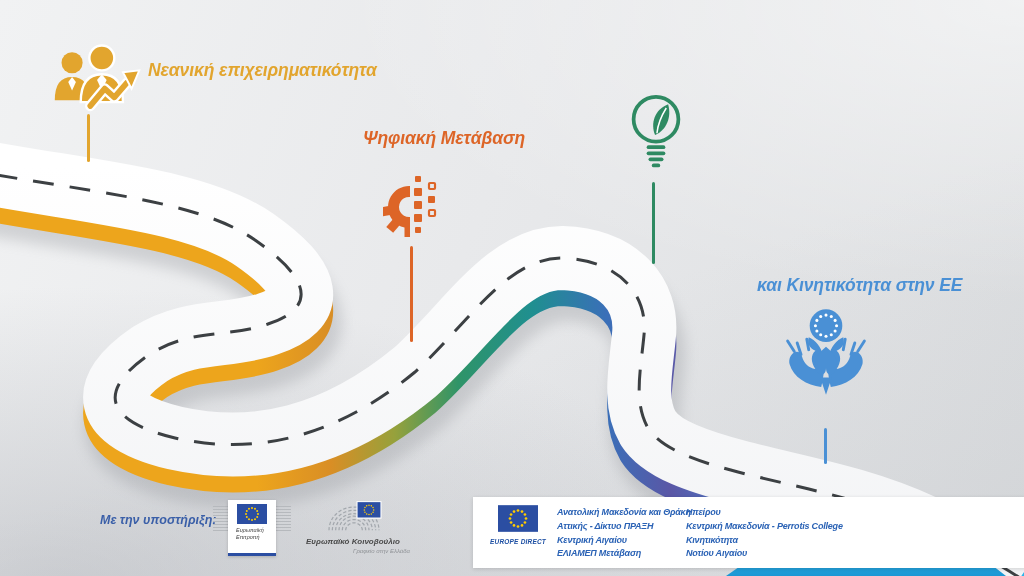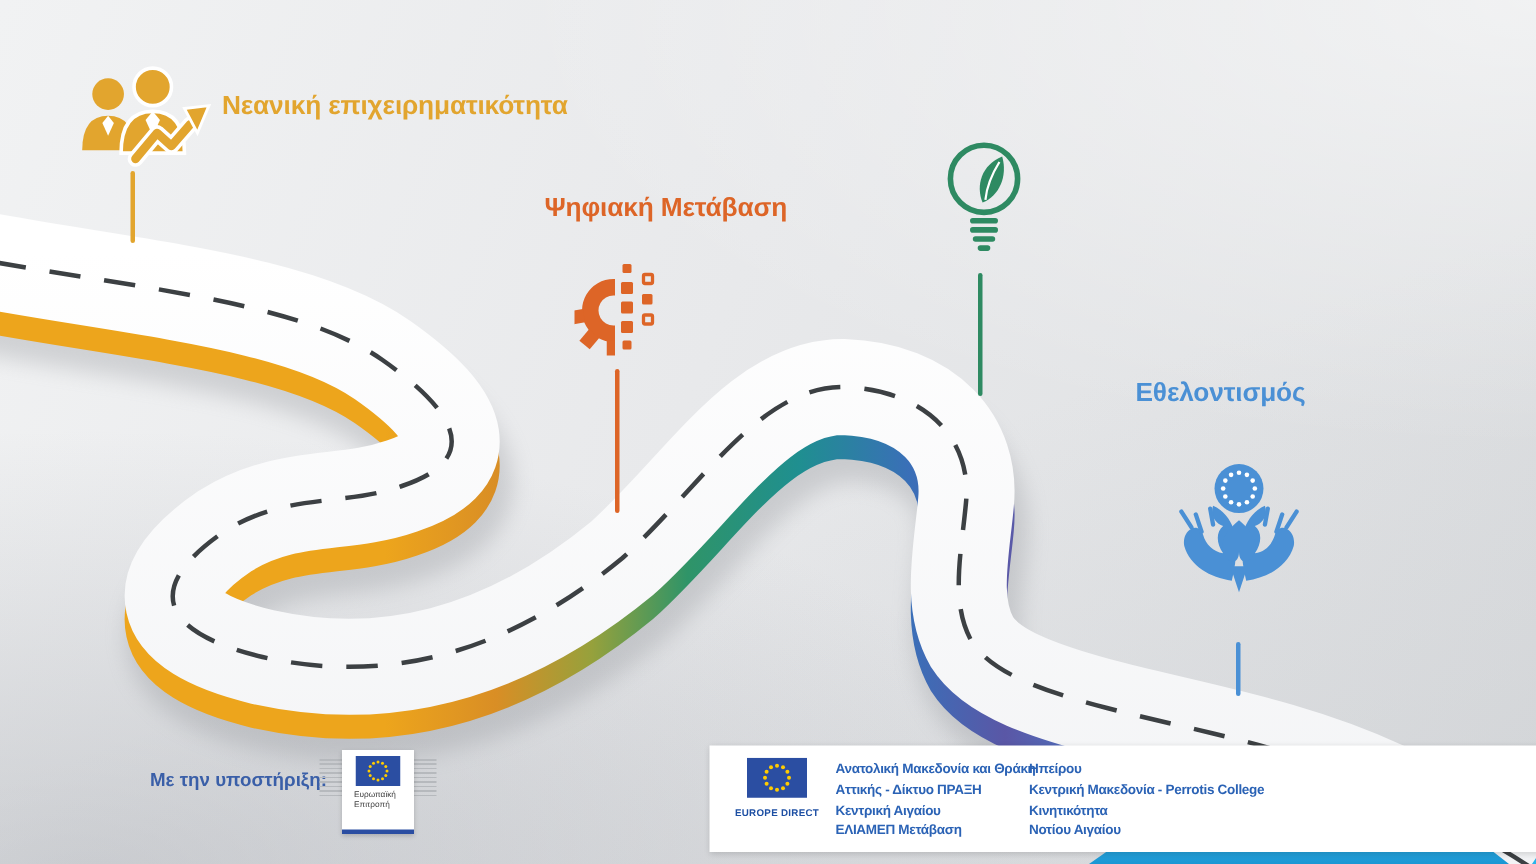--- a/index.html
+++ b/index.html
@@ -1,19 +1,20 @@
 <!DOCTYPE html>
 <html><head>
 <meta charset="utf-8">
 <style>
   html,body{margin:0;padding:0;background:#b9bbbe;}
   .stage{
     position:relative;width:1024px;height:576px;overflow:hidden;
     font-family:"Liberation Sans", sans-serif;
     background:linear-gradient(112deg,#f1f2f3 0%,#e8e9eb 45%,#dcdee0 100%);
+    font-style:italic;
   }
   .bg{position:absolute;inset:0;
     background:
       radial-gradient(120% 95% at 6% 102%, rgba(148,152,160,.38), rgba(148,152,160,0) 55%),
       radial-gradient(130% 100% at 100% 0%, rgba(255,255,255,.55), rgba(255,255,255,0) 52%),
       linear-gradient(160deg, rgba(255,255,255,0) 55%, rgba(190,193,198,.35) 100%);
   }
   .road-svg{position:absolute;left:0;top:0;}
   .abs{position:absolute;}
   .label{position:absolute;font-weight:bold;font-size:17.5px;letter-spacing:-.1px;white-space:nowrap;}
@@ -206,37 +207,55 @@
         <path d="M55 86 C70 84 84 76 88 62 C89 57 87 52 83 50 C80 48 76 50 75 54 C73 61 68 66 61 67
                  C66 60 66 52 61 48 C67 46 70 40 68 34 C61 37 55 44 53 53 C51 62 52 74 55 86 Z"></path>
         <path d="M83 49 L90 38 M76 52 L80 40 M68 47 L70 36" stroke="#4A90D5" stroke-width="3" stroke-linecap="round" fill="none"></path>
       </g>
       <use href="#handR" transform="translate(100,0) scale(-1,1)"></use>
       <path d="M50 44 C40 52 35 62 41 70 C45 75 50 73 50 66 C50 73 55 75 59 70 C65 62 60 52 50 44 Z"></path>
       <path d="M44 76 L56 76 L50 94 Z"></path>
     </g>
   </svg>
   <div class="stem stem-blue" style="left:824px;top:428px;height:36px"></div>
-  <div class="label lbl-blue" style="left:757px;top:251px">Εθελοντισμός</div>
+  <div class="label lbl-blue" style="left:757px;top:275px">και Κινητικότητα στην ΕΕ</div>
 
   <div class="support-label">Με την υποστήριξη:</div>
 
   <div class="ec-lines" style="left:213px"></div>
   <div class="ec-lines" style="left:274px"></div>
   <div class="ec-card">
     <svg class="ec-flag" width="30" height="20">
         <use href="#euflag"></use>
       </svg>
     <div class="ec-text">
       <div>Ευρωπαϊκή</div>
       <div>Επιτροπή</div>
     </div>
     <div class="ec-bar"></div>
   </div>
 
+  <div class="ep-wrap">
+    <svg width="96" height="50" viewBox="0 0 96 60">
+      <g stroke="#9ba0a6" fill="none" stroke-width="1.5" stroke-dasharray="4 2.4" opacity="0.85">
+        <path d="M38 52 A10 9 0 0 1 58 52"></path>
+        <path d="M34 52 A14 13 0 0 1 62 52"></path>
+        <path d="M30 52 A18 17 0 0 1 66 52"></path>
+        <path d="M26 52 A22 20 0 0 1 70 52"></path>
+        <path d="M22 52 A26 24 0 0 1 74 52"></path>
+        <path d="M18 52 A30 28 0 0 1 78 52"></path>
+      </g>
+      <g transform="translate(52,18)">
+        <rect x="-1" y="-1" width="30" height="21" fill="#ffffff"></rect>
+        <use href="#euflag" width="28" height="19"></use>
+      </g>
+    </svg>
+    <div class="ep-title">Ευρωπαϊκό Κοινοβούλιο</div>
+    <div class="ep-sub">Γραφείο στην Ελλάδα</div>
+  </div>
 
   <div class="ed-box">
     <div class="ed-logo">
       <svg width="40" height="27">
           <use href="#euflag" width="40" height="27"></use>
         </svg>
       <div class="ed-logo-text">EUROPE DIRECT</div>
     </div>
     <div class="ed-col ed-col1">
       <span>Ανατολική Μακεδονία και Θράκη</span>

